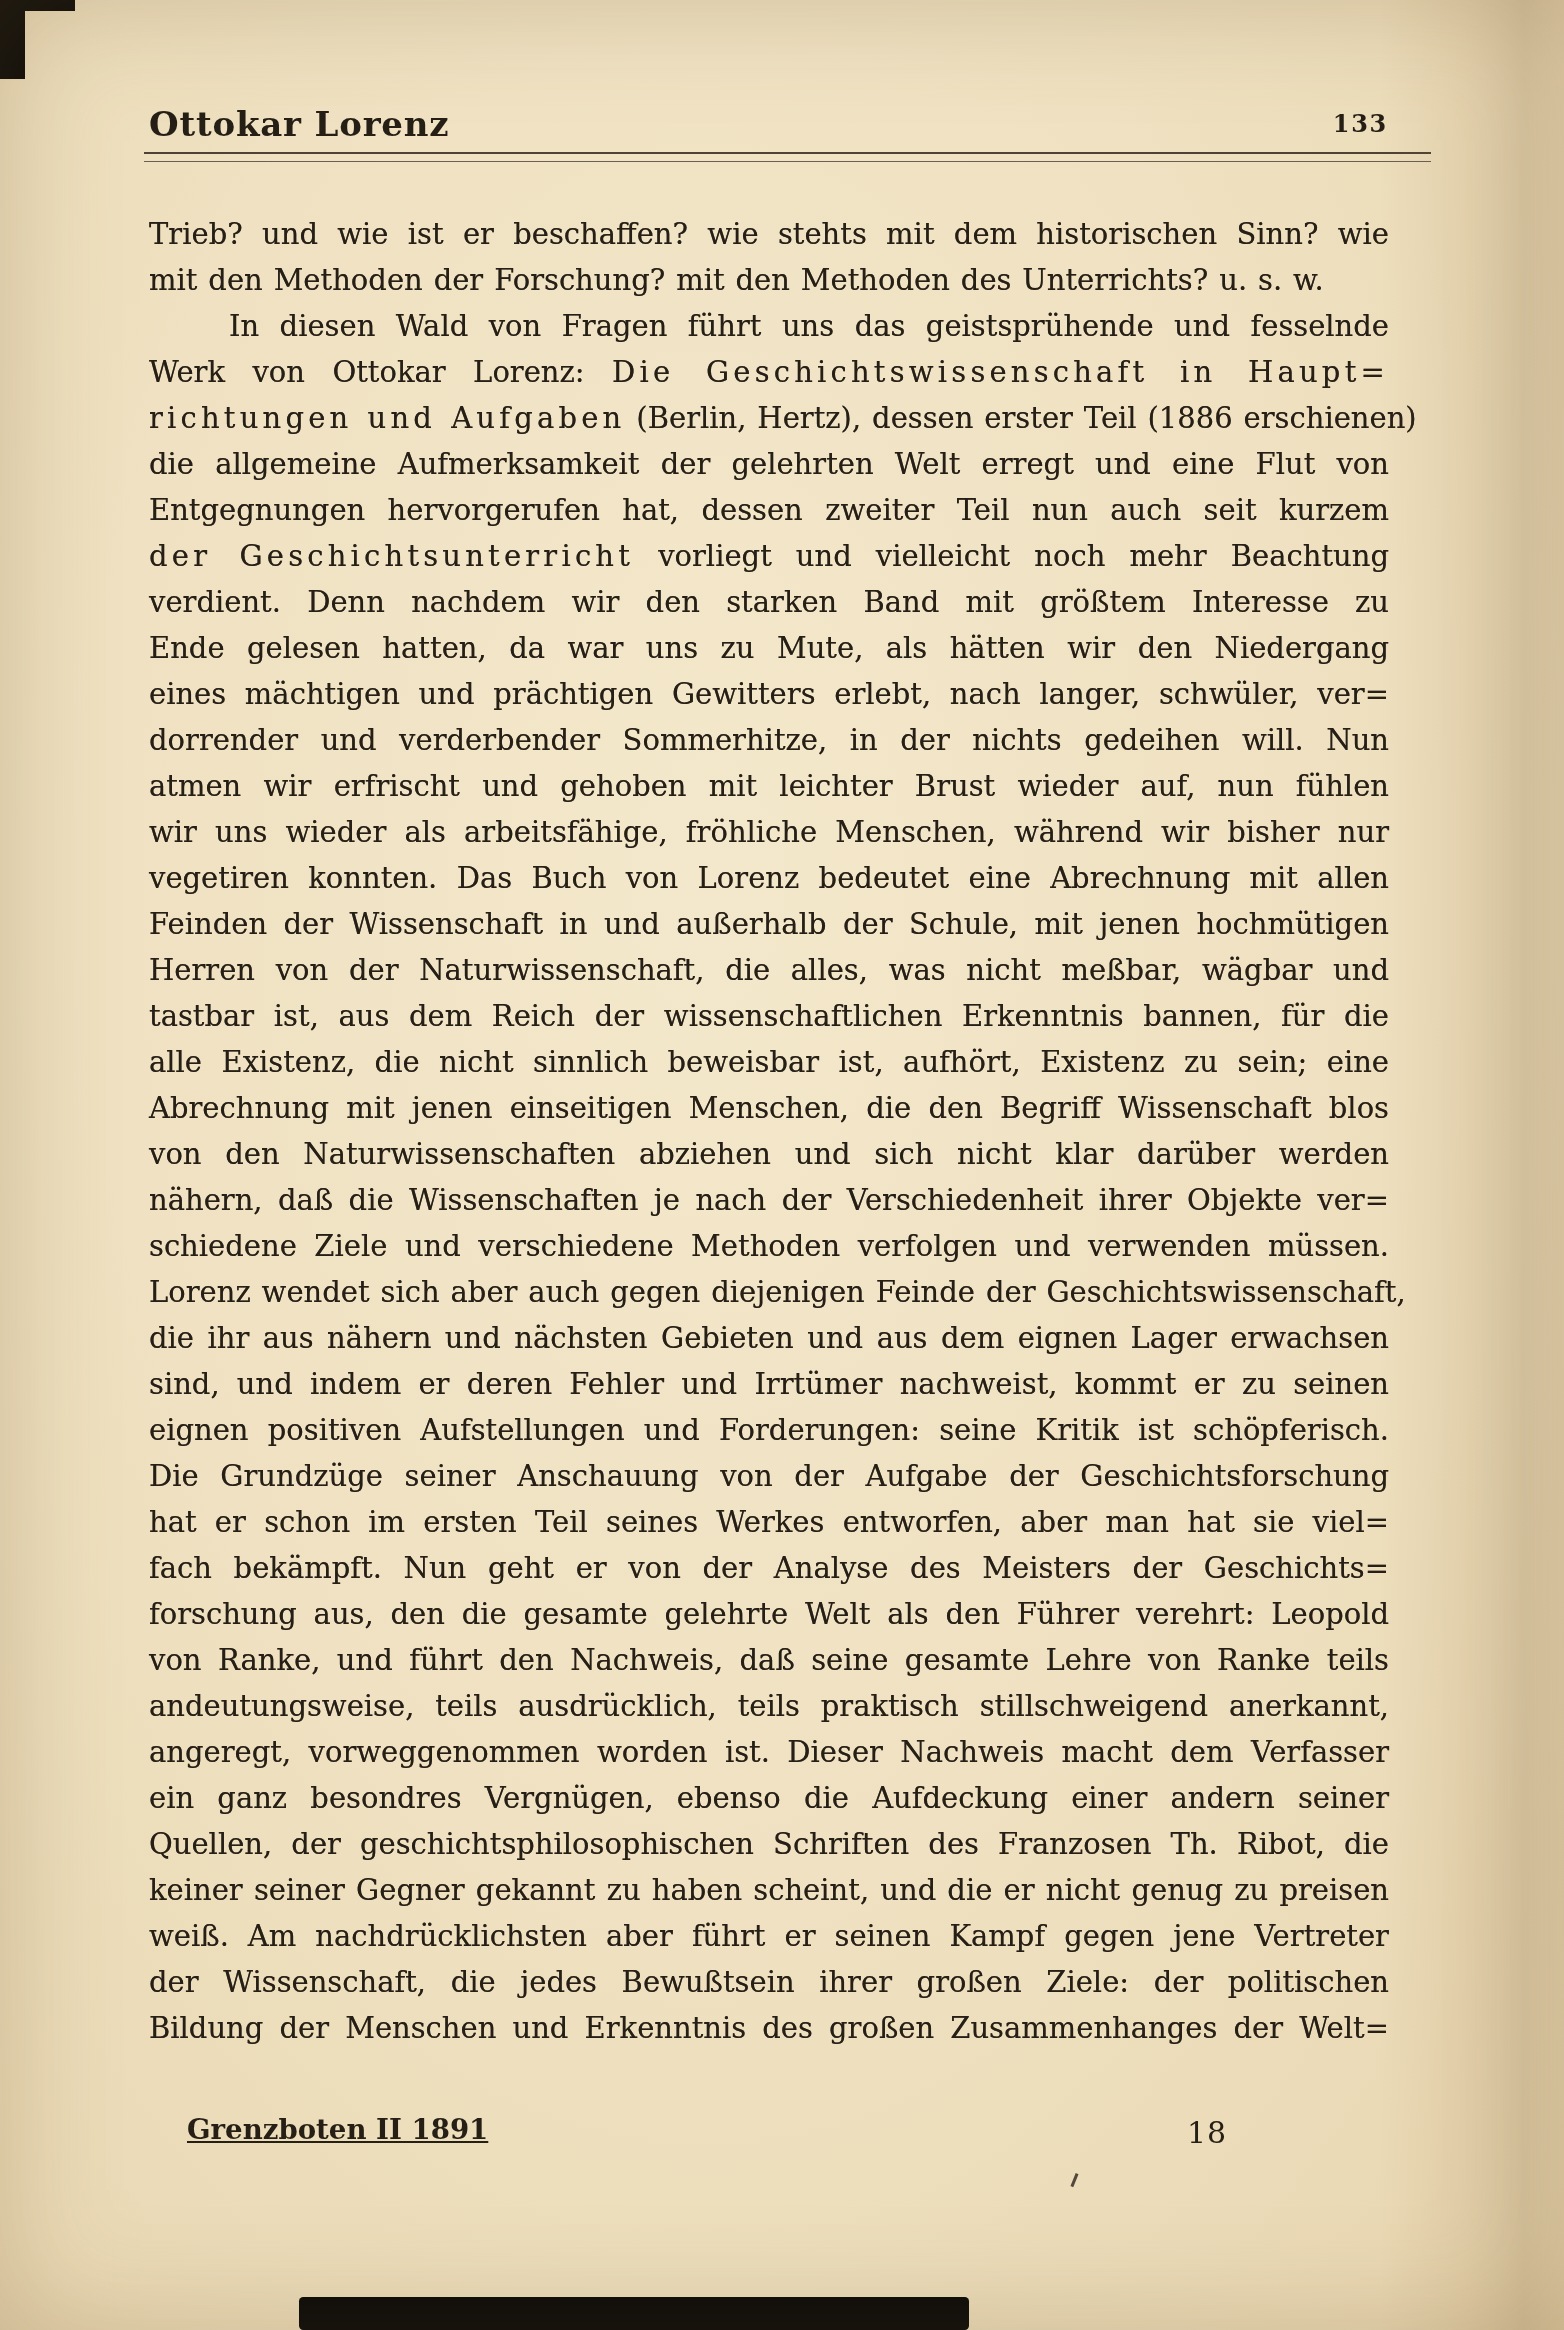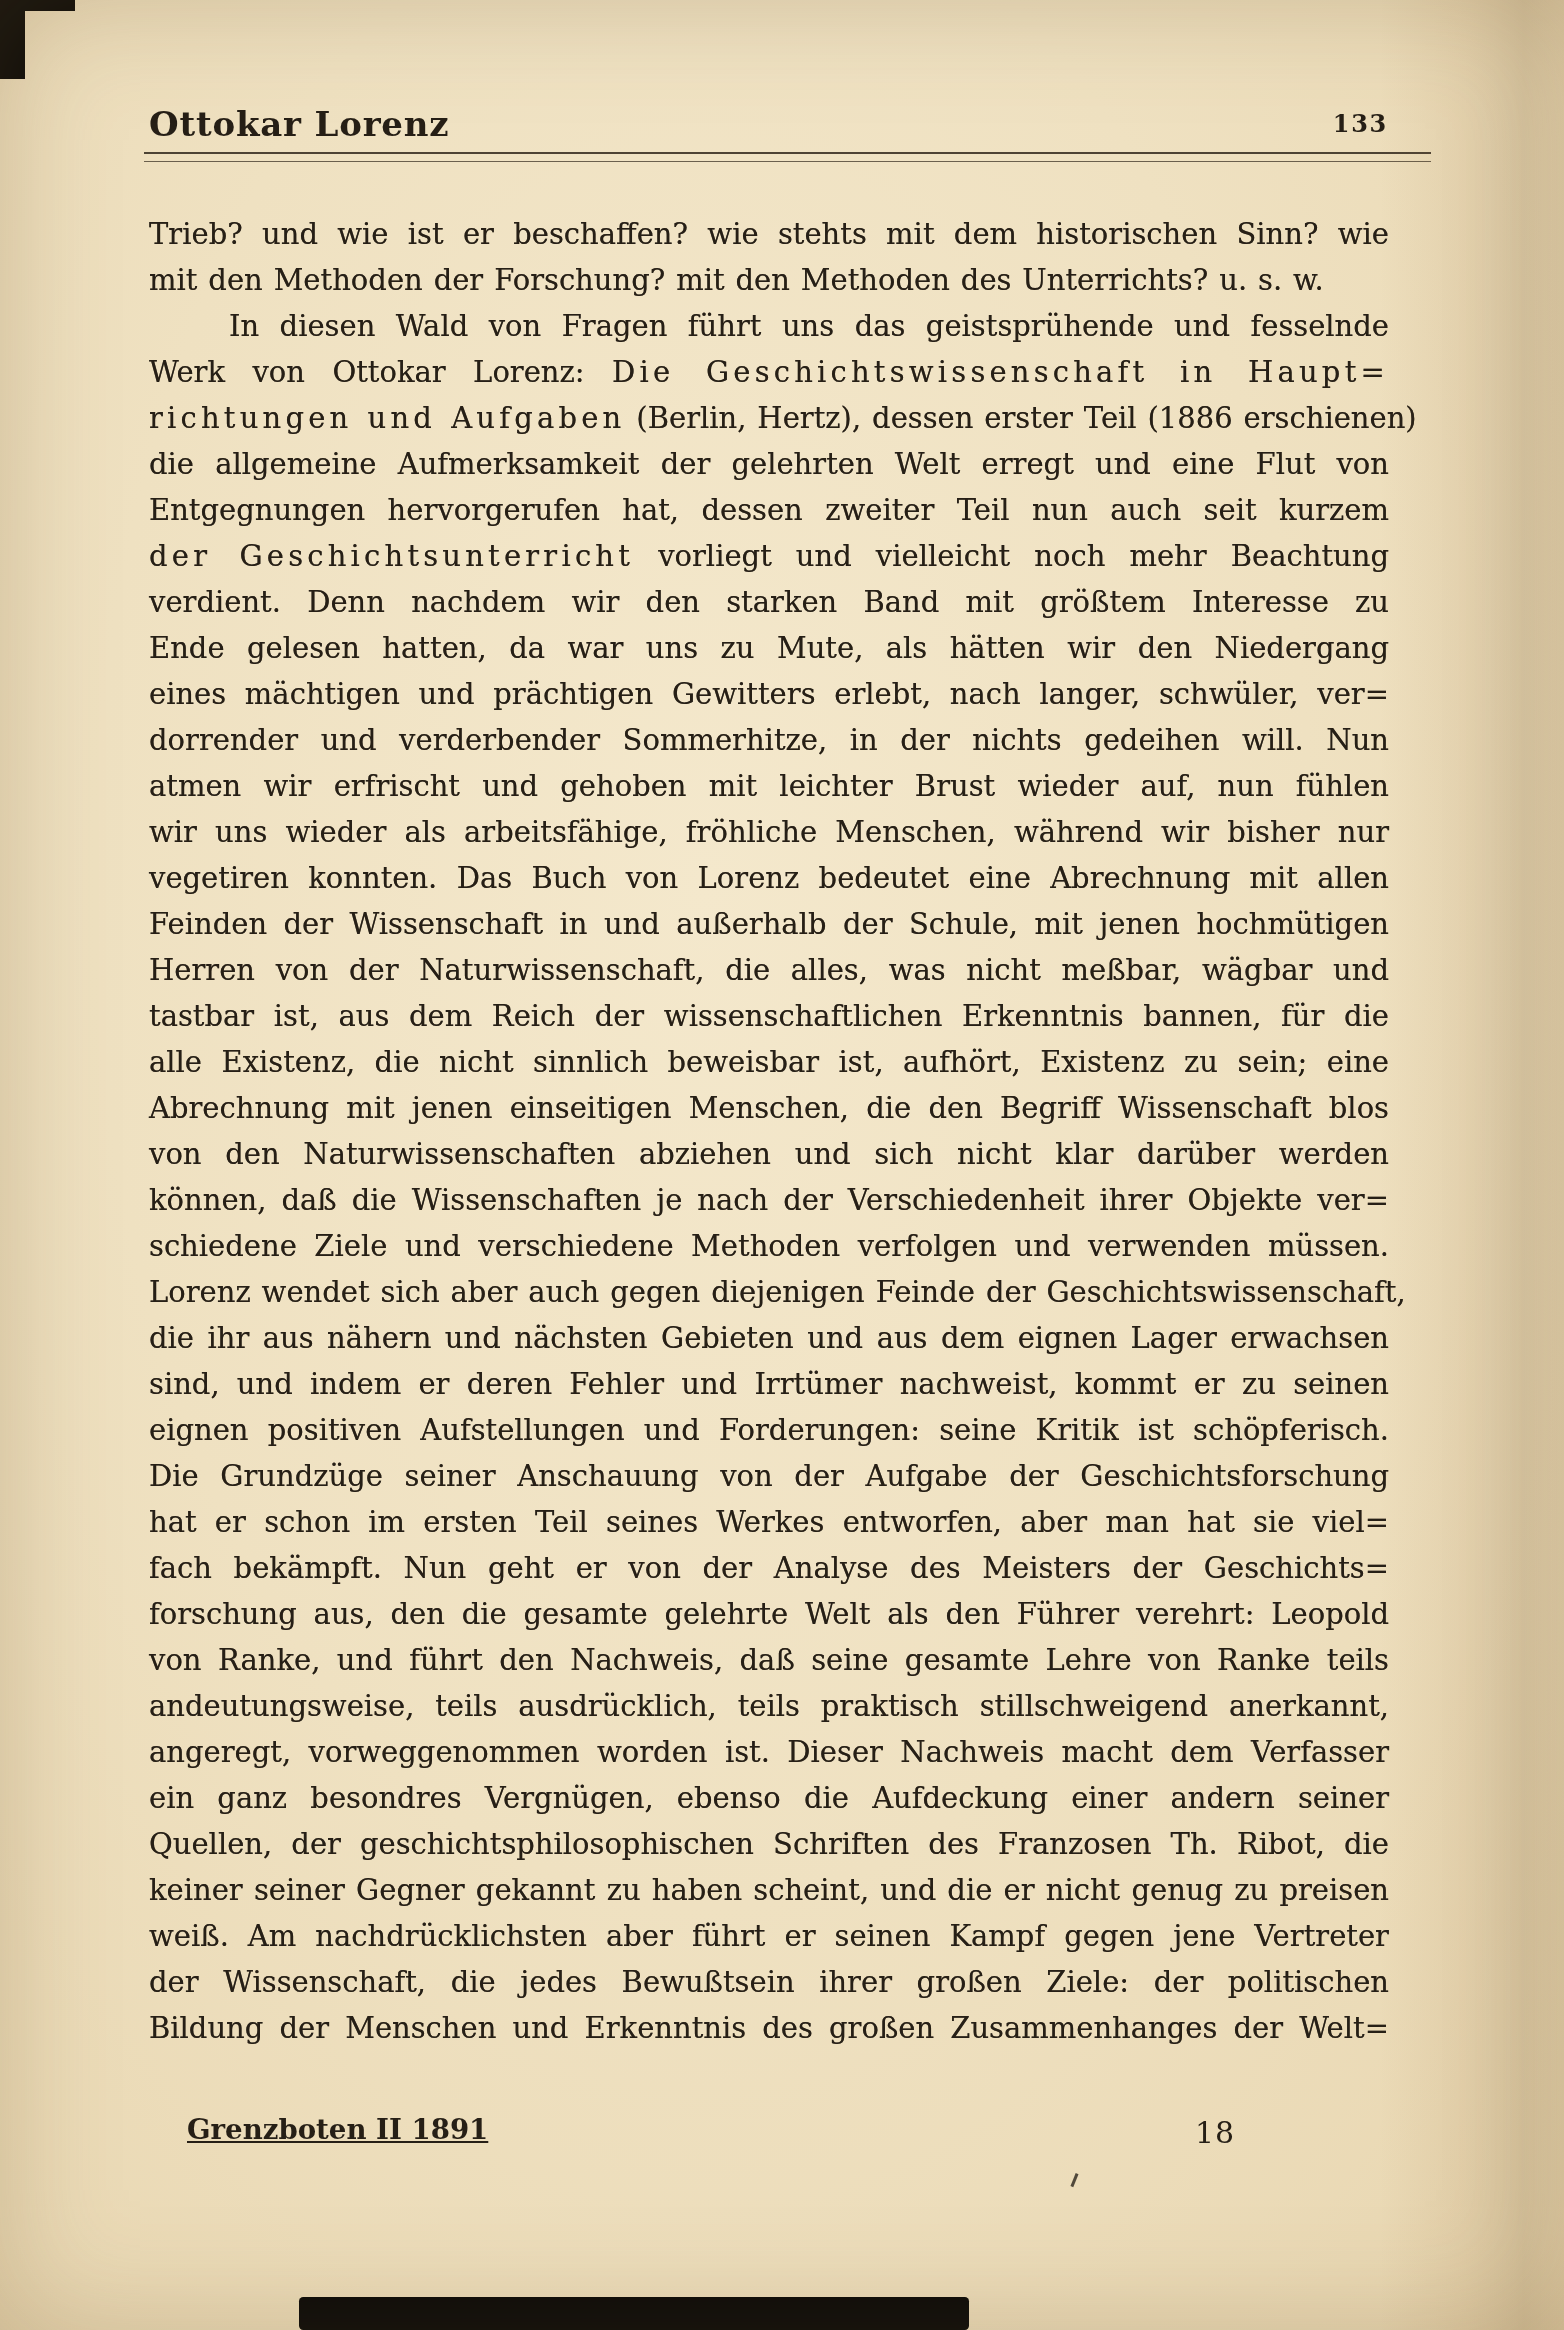--- a/index.html
+++ b/index.html
@@ -50,21 +50,21 @@
     text-shadow:0 0 0.5px rgba(38,31,22,.65);
   }
   .line.nojust{text-align-last:left;}
   .line.indent{padding-left:80px;}
   .sperr{letter-spacing:4.2px;}
   
   .footer-journal{
     position:absolute;left:187px;top:2113px;font-size:27.6px;font-weight:600;text-decoration:underline;
   }
   .footer-sheet{
-    position:absolute;left:1187px;top:2115px;font-size:30px;letter-spacing:0.8px;margin-left:8px;
+    position:absolute;left:1187px;top:2115px;font-size:30px;letter-spacing:0.8px;
   }
   
   .corner-v{position:absolute;left:0;top:0;width:25px;height:79px;background:#0c0b09;}
   .corner-h{position:absolute;left:0;top:0;width:75px;height:11px;background:#0c0b09;}
   .bottom-bar{position:absolute;left:299px;top:2297px;width:670px;height:33px;
     background:#0a0908;border-radius:4.2px;}
   .speck{position:absolute;left:1073px;top:2173px;width:2.5px;height:14px;
     background:#2a241c;transform:rotate(22deg);opacity:.8;}
 </style>
 </head>
@@ -93,21 +93,21 @@
       <div class="line"><span>dorrender und verderbender Sommerhitze, in der nichts gedeihen will. Nun</span></div>
       <div class="line"><span>atmen wir erfrischt und gehoben mit leichter Brust wieder auf, nun fühlen</span></div>
       <div class="line"><span>wir uns wieder als arbeitsfähige, fröhliche Menschen, während wir bisher nur</span></div>
       <div class="line"><span>vegetiren konnten. Das Buch von Lorenz bedeutet eine Abrechnung mit allen</span></div>
       <div class="line"><span>Feinden der Wissenschaft in und außerhalb der Schule, mit jenen hochmütigen</span></div>
       <div class="line"><span>Herren von der Naturwissenschaft, die alles, was nicht meßbar, wägbar und</span></div>
       <div class="line"><span>tastbar ist, aus dem Reich der wissenschaftlichen Erkenntnis bannen, für die</span></div>
       <div class="line"><span>alle Existenz, die nicht sinnlich beweisbar ist, aufhört, Existenz zu sein; eine</span></div>
       <div class="line"><span>Abrechnung mit jenen einseitigen Menschen, die den Begriff Wissenschaft blos</span></div>
       <div class="line"><span>von den Naturwissenschaften abziehen und sich nicht klar darüber werden</span></div>
-      <div class="line"><span>können, daß die Wissenschaften je nach der Verschiedenheit ihrer Objekte ver=</span></div>
+      <div class="line"><span>nähern, daß die Wissenschaften je nach der Verschiedenheit ihrer Objekte ver=</span></div>
       <div class="line"><span>schiedene Ziele und verschiedene Methoden verfolgen und verwenden müssen.</span></div>
       <div class="line"><span>Lorenz wendet sich aber auch gegen diejenigen Feinde der Geschichtswissenschaft,</span></div>
       <div class="line"><span>die ihr aus nähern und nächsten Gebieten und aus dem eignen Lager erwachsen</span></div>
       <div class="line"><span>sind, und indem er deren Fehler und Irrtümer nachweist, kommt er zu seinen</span></div>
       <div class="line"><span>eignen positiven Aufstellungen und Forderungen: seine Kritik ist schöpferisch.</span></div>
       <div class="line"><span>Die Grundzüge seiner Anschauung von der Aufgabe der Geschichtsforschung</span></div>
       <div class="line"><span>hat er schon im ersten Teil seines Werkes entworfen, aber man hat sie viel=</span></div>
       <div class="line"><span>fach bekämpft. Nun geht er von der Analyse des Meisters der Geschichts=</span></div>
       <div class="line"><span>forschung aus, den die gesamte gelehrte Welt als den Führer verehrt: Leopold</span></div>
       <div class="line"><span>von Ranke, und führt den Nachweis, daß seine gesamte Lehre von Ranke teils</span></div>

